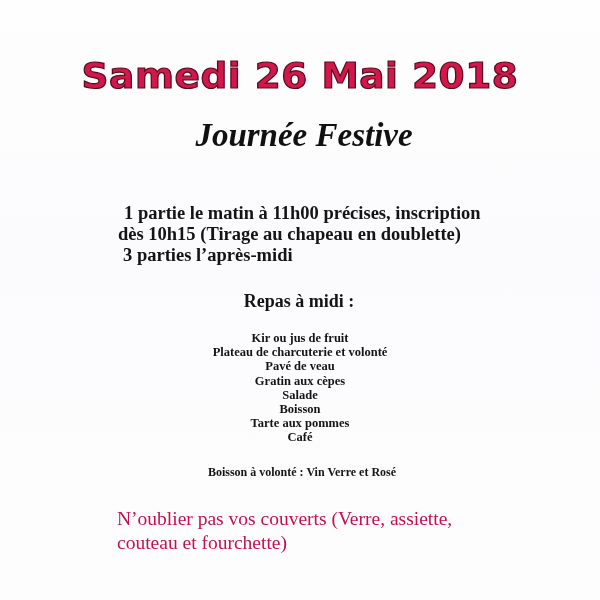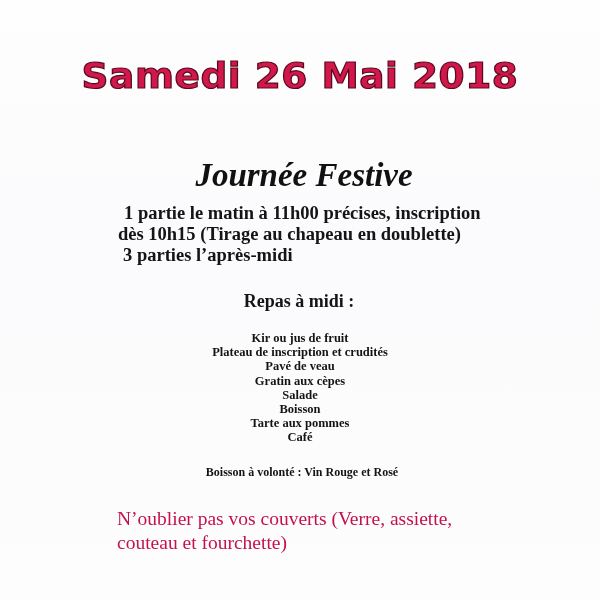--- a/index.html
+++ b/index.html
@@ -20,21 +20,20 @@
       -webkit-text-stroke: 1.2px #5a0a20;
       transform: scaleX(1.07);
       transform-origin: center;
     }
     .subtitle {
       position: absolute; left: 0; width: 600px; top: 117px;
       text-align: center; padding-left: 8px; box-sizing: border-box;
       font-family: "Liberation Serif", serif;
       font-weight: bold; font-style: italic; font-size: 33px;
       color: #111;
-      margin-top: 40px;
     }
     .schedule {
       position: absolute; left: 118px; top: 203px;
       font-weight: bold; font-size: 18.5px; line-height: 21px; color: #141414;
     }
     .schedule div { white-space: nowrap; }
     .schedule .l1 { padding-left: 6px; text-align: center; }
     .schedule .l3 { padding-left: 5px; }
     .repas-title {
       position: absolute; left: 0; width: 592px; top: 291px;
@@ -68,28 +67,28 @@
   <div class="schedule">
     <div class="l1">1 partie le matin à 11h00 précises, inscription</div>
     <div class="l2">dès 10h15 (Tirage au chapeau en doublette)</div>
     <div class="l3">3 parties l’après-midi</div>
   </div>
 
   <div class="repas-title">Repas à midi :</div>
 
   <div class="menu">
     <div>Kir ou jus de fruit</div>
-    <div>Plateau de inscription et crudités</div>
+    <div>Plateau de charcuterie et volonté</div>
     <div>Pavé de veau</div>
     <div>Gratin aux cèpes</div>
     <div>Salade</div>
     <div>Boisson</div>
     <div>Tarte aux pommes</div>
     <div>Café</div>
   </div>
 
-  <div class="boisson">Boisson à volonté : Vin Rouge et Rosé</div>
+  <div class="boisson">Boisson à volonté : Vin Verre et Rosé</div>
 
   <div class="reminder">
     <div>N’oublier pas vos couverts (Verre, assiette,</div>
     <div>couteau et fourchette)</div>
   </div>
 </div>
 
 </body></html>

